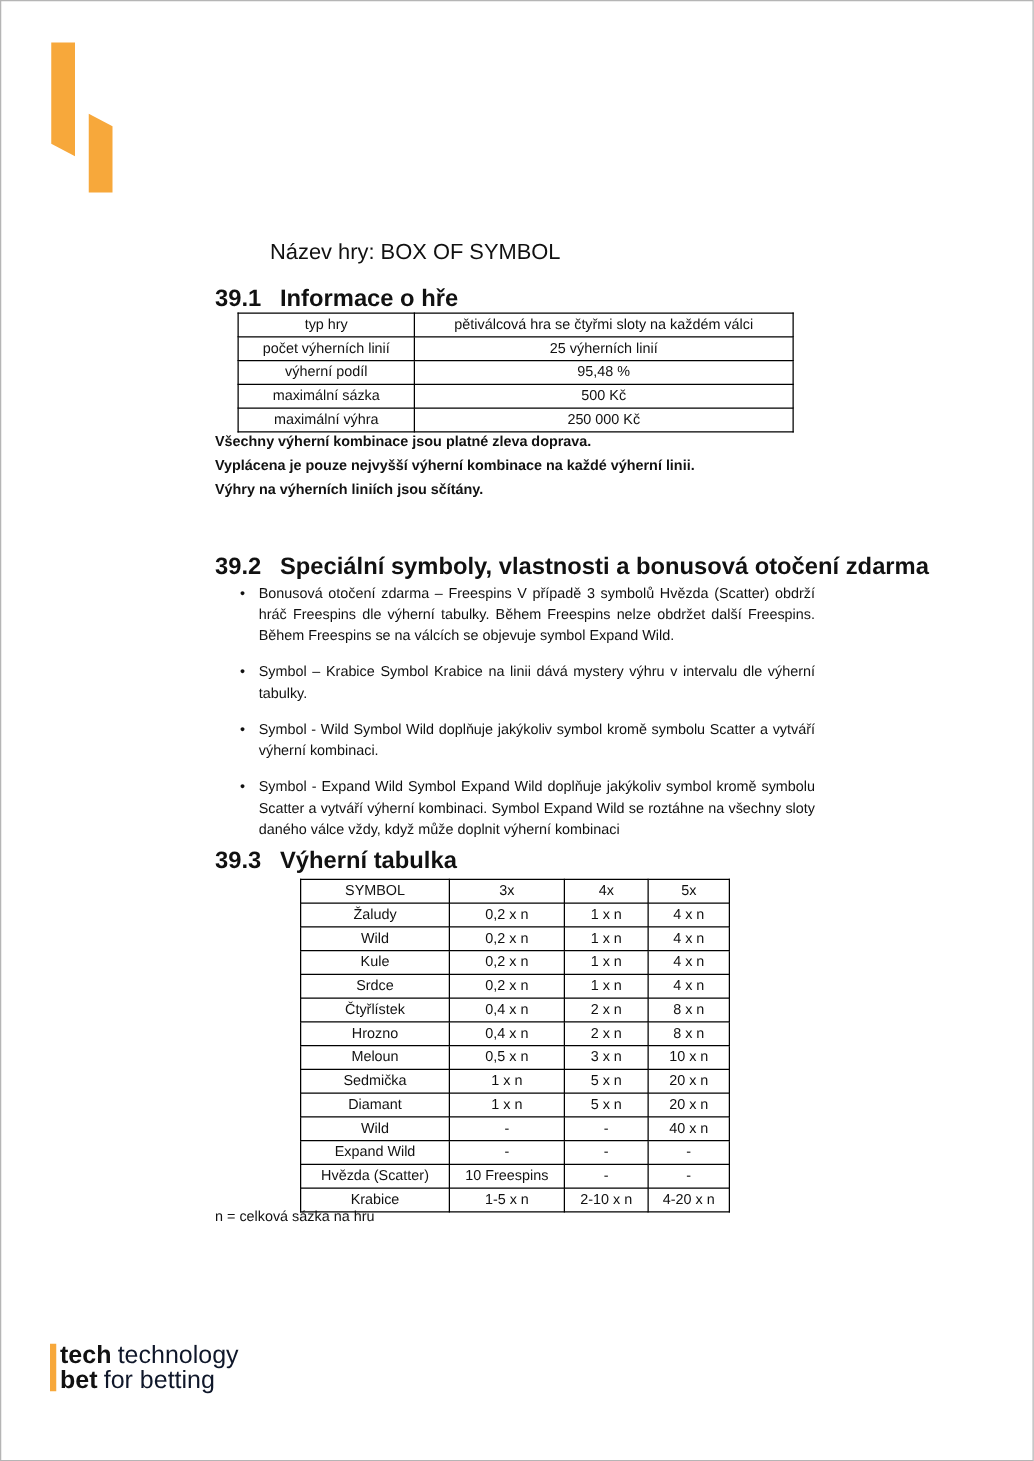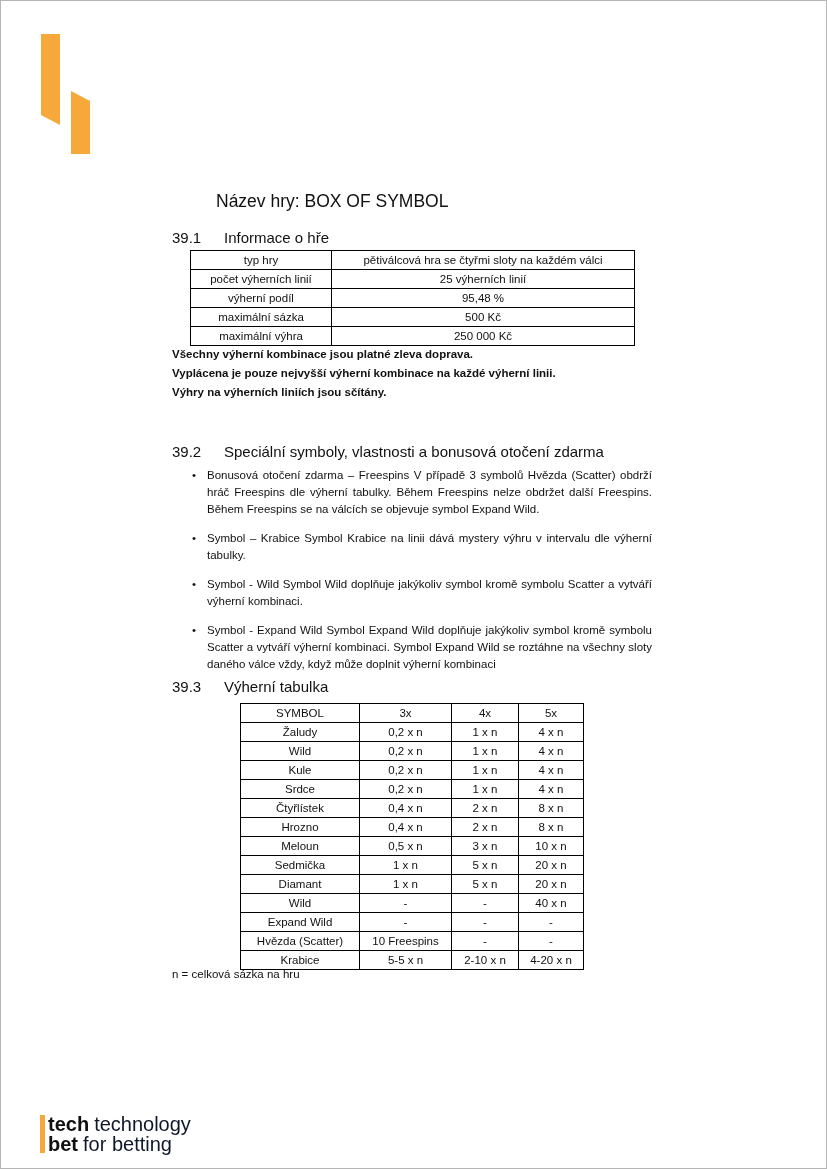--- a/index.html
+++ b/index.html
@@ -2,36 +2,36 @@
 <html><head>
 <meta charset="utf-8">
 <style>
   html, body { margin: 0; padding: 0; background: #ffffff; }
   body { width: 827px; height: 1169px; position: relative; overflow: hidden;
          font-family: "Liberation Sans", sans-serif; color: #111; }
   .page-border { position: absolute; left: 0; top: 0; width: 825px; height: 1167px;
                  border: 1px solid #b5b5b5; box-sizing: content-box; pointer-events: none; }
   .logo-top { position: absolute; left: 40px; top: 33px; width: 52px; height: 122px; }
   .doc-title { position: absolute; left: 216px; top: 191px; font-size: 17.5px; }
-  .h2 { position: absolute; left: 172px; font-size: 15px; }
+  .h2 { position: absolute; left: 172px; font-size: 19px; font-weight: bold; }
   .h2 .num { display: inline-block; width: 52px; }
   table { border-collapse: collapse; position: absolute; font-size: 11.5px; }
   td { border: 1px solid #000; text-align: center; padding: 0; height: 18px; line-height: 17px; }
   .info-table { left: 190px; top: 250px; width: 445px; }
   .info-table td:first-child { width: 140px; }
   .para { position: absolute; left: 172px; font-size: 11.5px; line-height: 19px; }
   .bullets { position: absolute; left: 192px; top: 467px; width: 460px; font-size: 11.5px; line-height: 17px; }
   .bullet { display: flex; margin-bottom: 12px; text-align: justify; }
   .bullet .dot { width: 15px; flex: none; }
   .pay-table { left: 240px; top: 703px; width: 344px; }
   .pay-table td:nth-child(1) { width: 118px; }
   .pay-table td:nth-child(2) { width: 91px; text-align: center; }
   .pay-table td:nth-child(3) { width: 66px; }
   .note { position: absolute; left: 172px; top: 968px; font-size: 11.5px; }
-  .logo-bottom { position: absolute; left: 40px; top: 1114px; display: flex; align-items: center; }
+  .logo-bottom { position: absolute; left: 40px; top: 1074px; display: flex; align-items: center; }
   .lb-bar { width: 5px; height: 38px; background: #f7a83b; margin-right: 3px; }
   .lb-col { display: flex; flex-direction: column; line-height: 20px; font-size: 20px; }
   .lb-dark { color: #111; font-weight: bold; }
   .lb-orange { color: #0f172a; }
   .lb-row { display: flex; gap: 5px; }
 </style>
 </head>
 <body>
 
 <div class="page-border"></div>
@@ -180,21 +180,21 @@
         <td>-</td>
       </tr>
       <tr>
         <td>Hvězda (Scatter)</td>
         <td>10 Freespins</td>
         <td>-</td>
         <td>-</td>
       </tr>
       <tr>
         <td>Krabice</td>
-        <td>5-5 x n</td>
+        <td>1-5 x n</td>
         <td>2-10 x n</td>
         <td>4-20 x n</td>
       </tr>
     </tbody>
 </table>
 
 <div class="note">n = celková sázka na hru</div>
 
 <div class="logo-bottom">
   <div class="lb-bar"></div>

